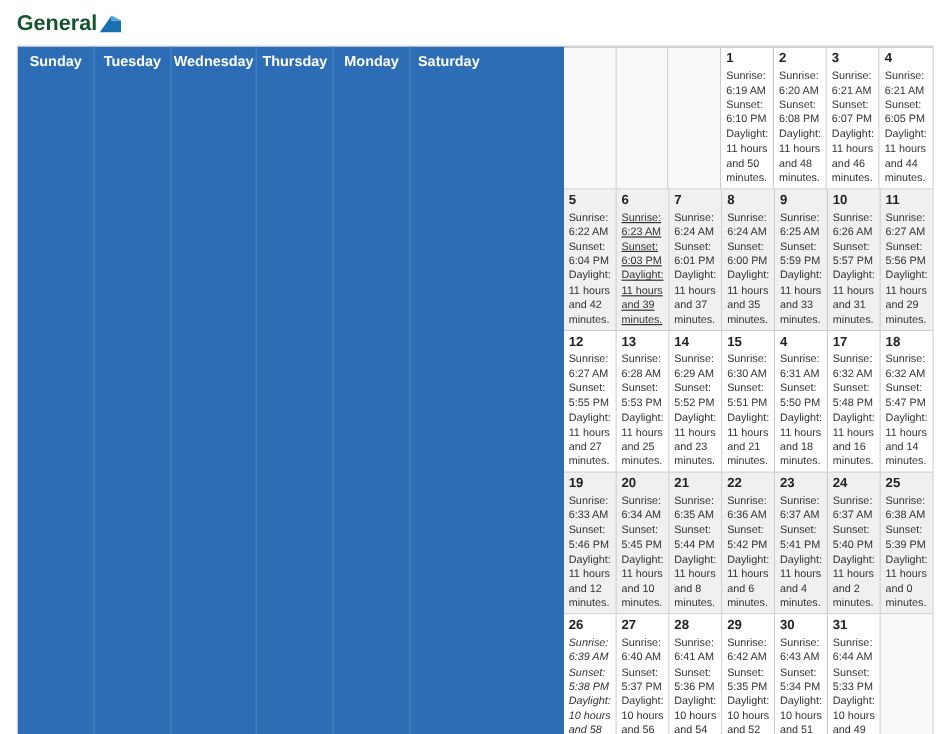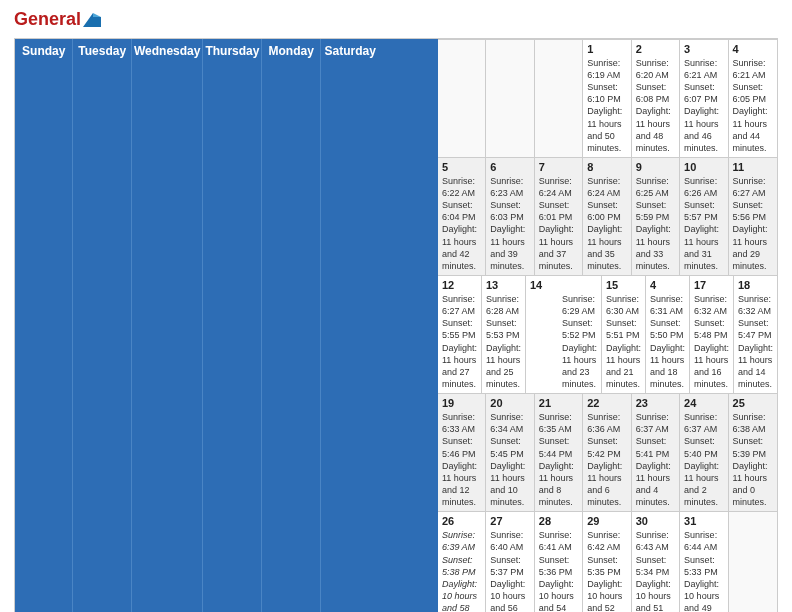--- a/index.html
+++ b/index.html
@@ -27,21 +27,21 @@
     .logo {
       display: flex;
       flex-direction: column;
       align-items: flex-start;
     }
     .logo-text {
       font-size: 18px;
       font-weight: bold;
       line-height: 1.1;
     }
-    .logo-general { color: #b91c1c; }
+    .logo-general { color: #14532d; }
     .logo-blue { color: #1a6faf; }
     .logo-icon {
       width: 18px;
       height: 14px;
       display: inline-block;
       margin-left: 2px;
       vertical-align: middle;
     }
     .title-block {
       text-align: right;
@@ -182,21 +182,21 @@
         <div class="cal-row">
           <div class="cal-cell shaded">
             <div class="day-number">5</div>
             <div class="day-info" style="white-space: pre-line;">Sunrise: 6:22 AM
 Sunset: 6:04 PM
 Daylight: 11 hours
 and 42 minutes.</div>
           </div>
           <div class="cal-cell shaded">
             <div class="day-number">6</div>
-            <div class="day-info" style="white-space: pre-line;">Sunrise: 6:23 AM
+            <div class="day-info" style="white-space: pre-line; text-decoration: underline;">Sunrise: 6:23 AM
 Sunset: 6:03 PM
 Daylight: 11 hours
 and 39 minutes.</div>
           </div>
           <div class="cal-cell shaded">
             <div class="day-number">7</div>
             <div class="day-info" style="white-space: pre-line;">Sunrise: 6:24 AM
 Sunset: 6:01 PM
 Daylight: 11 hours
 and 37 minutes.</div>
@@ -240,21 +240,21 @@
           </div>
           <div class="cal-cell">
             <div class="day-number">13</div>
             <div class="day-info" style="white-space: pre-line;">Sunrise: 6:28 AM
 Sunset: 5:53 PM
 Daylight: 11 hours
 and 25 minutes.</div>
           </div>
           <div class="cal-cell">
             <div class="day-number">14</div>
-            <div class="day-info" style="white-space: pre-line; margin-left: 32px;">Sunrise: 6:29 AM
+            <div class="day-info" style="white-space: pre-line;">Sunrise: 6:29 AM
 Sunset: 5:52 PM
 Daylight: 11 hours
 and 23 minutes.</div>
           </div>
           <div class="cal-cell">
             <div class="day-number">15</div>
             <div class="day-info" style="white-space: pre-line;">Sunrise: 6:30 AM
 Sunset: 5:51 PM
 Daylight: 11 hours
 and 21 minutes.</div>

